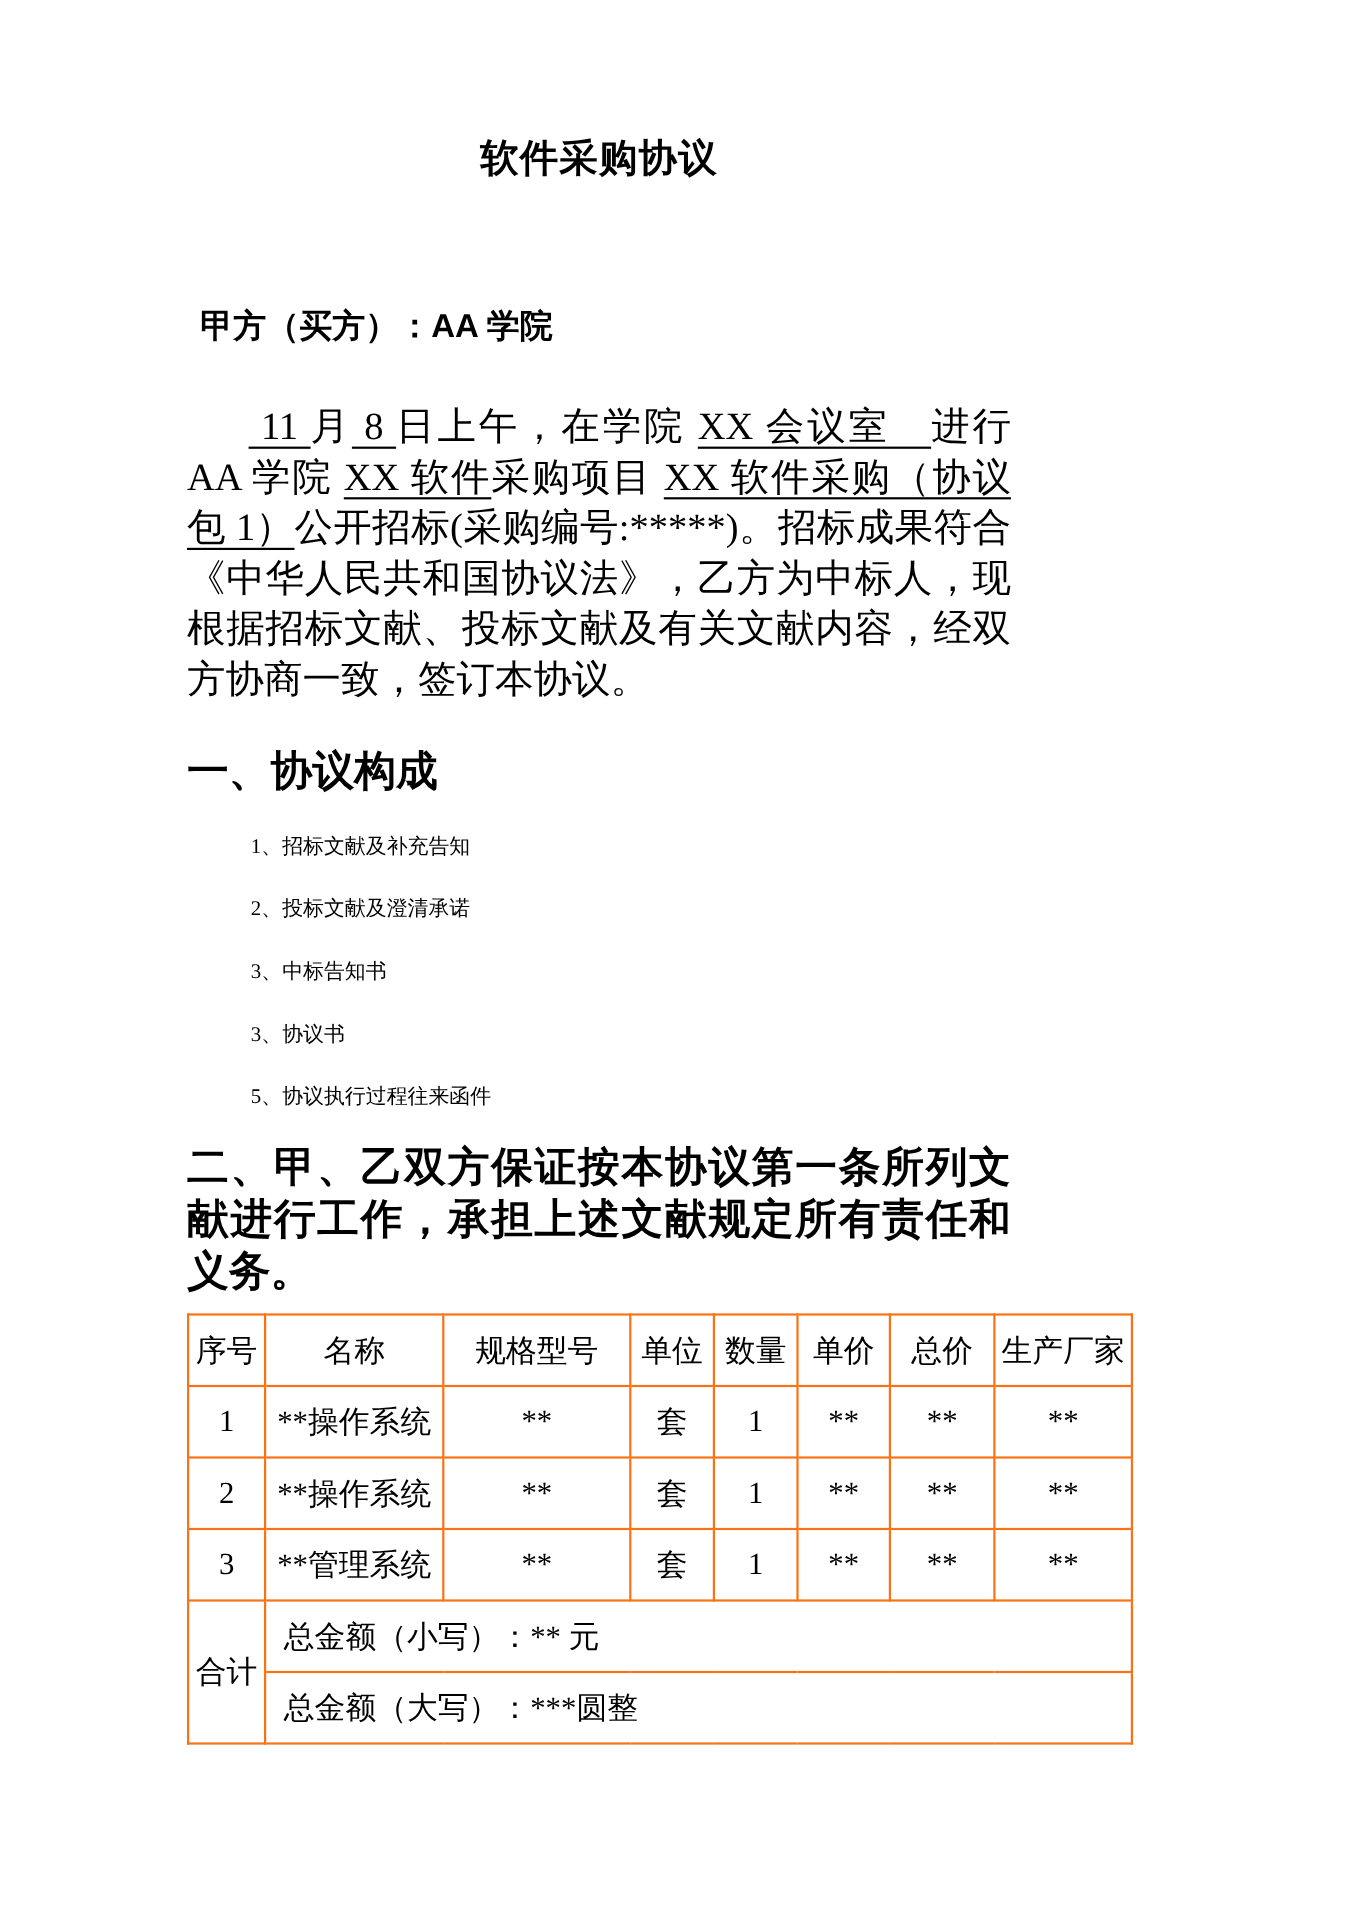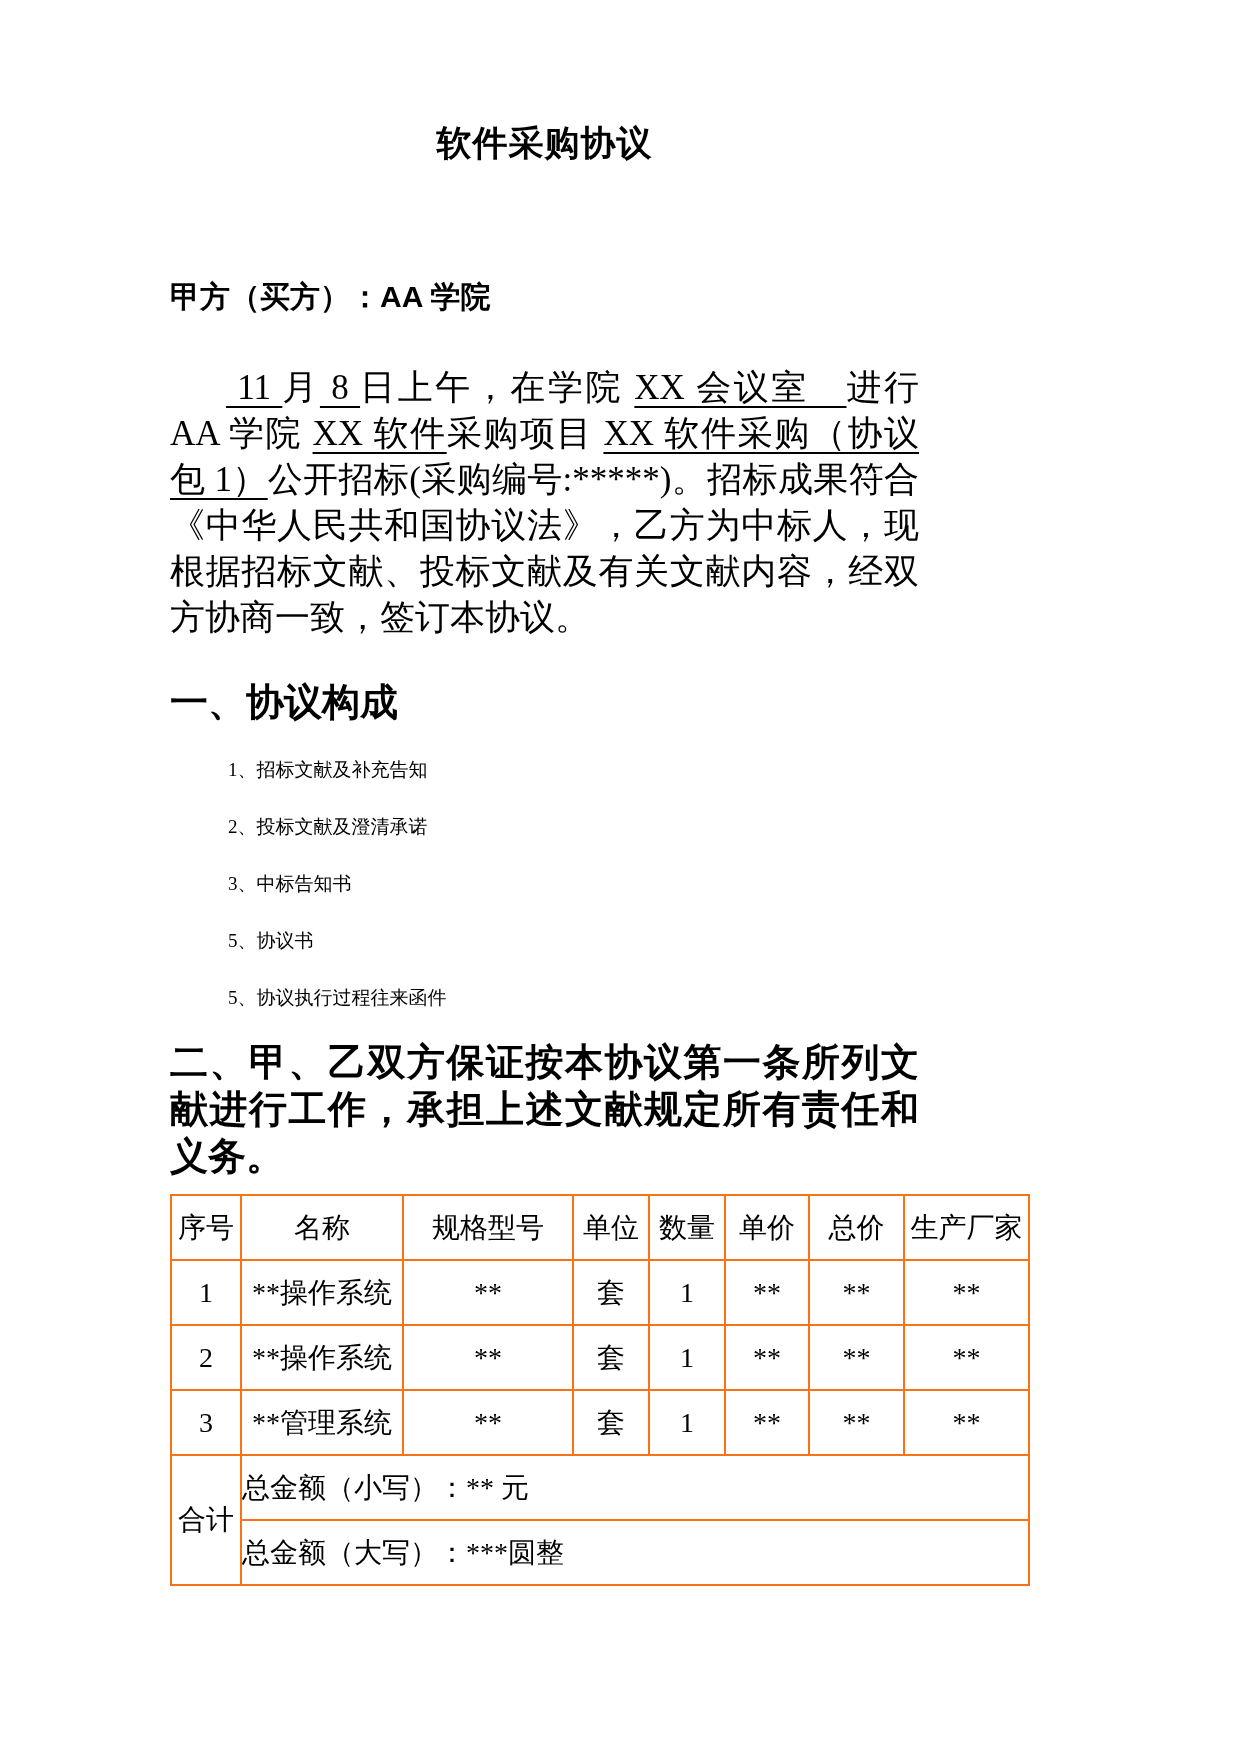--- a/index.html
+++ b/index.html
@@ -23,21 +23,21 @@
   }
   .doc-title {
     margin: 0;
     font-family: "Liberation Sans", "DejaVu Sans", sans-serif;
     font-size: 35px;
     font-weight: bold;
     text-align: center;
     letter-spacing: 1px;
   }
   .party {
-    margin: 0;
+    margin: 12px;
     font-family: "Liberation Sans", "DejaVu Sans", sans-serif;
     font-size: 30px;
     font-weight: bold;
     line-height: 40px;
   }
   .party-a { margin-top: 110px; }
   .party-b { margin-top: 36px; }
   .intro {
     margin: 48px 0 0 0;
     font-size: 35px;
@@ -88,40 +88,41 @@
     vertical-align: middle;
     padding: 0;
     overflow: hidden;
   }
   .products td.name-cell {
     text-align: left;
     padding-left: 10px;
   }
   .products td.total-cell {
     text-align: left;
+    padding-left: 16px;
   }
 </style>
 </head>
 <body>
 
 <div class="page">
 
   <h1 class="doc-title">软件采购协议</h1>
 
   <p class="party party-a">甲方（买方）：AA 学院</p>
 
   <p class="intro"><span class="u">&nbsp;11&nbsp;</span><span>月</span><span class="u"> 8 </span><span>日上午，在学院 </span><span class="u">XX 会议室　</span><span>进行 AA 学院 </span><span class="u">XX 软件</span><span>采购项目 </span><span class="u">XX 软件采购（协议包 1）</span><span>公开招标(采购编号:*****)。招标成果符合《中华人民共和国协议法》，乙方为中标人，现根据招标文献、投标文献及有关文献内容，经双方协商一致，签订本协议。</span></p>
 
   <h2 class="h-sec">一、协议构成</h2>
 
   <ul class="items">
     <li>1、招标文献及补充告知</li>
     <li>2、投标文献及澄清承诺</li>
     <li>3、中标告知书</li>
-    <li>5、协议书</li>
+    <li>3、协议书</li>
     <li>5、协议执行过程往来函件</li>
   </ul>
 
   <p class="h-sec sec2">二、甲、乙双方保证按本协议第一条所列文献进行工作，承担上述文献规定所有责任和义务。</p>
 
 
   <table class="products">
     <colgroup>
       <col style="width:70px">
         <col style="width:162px">

